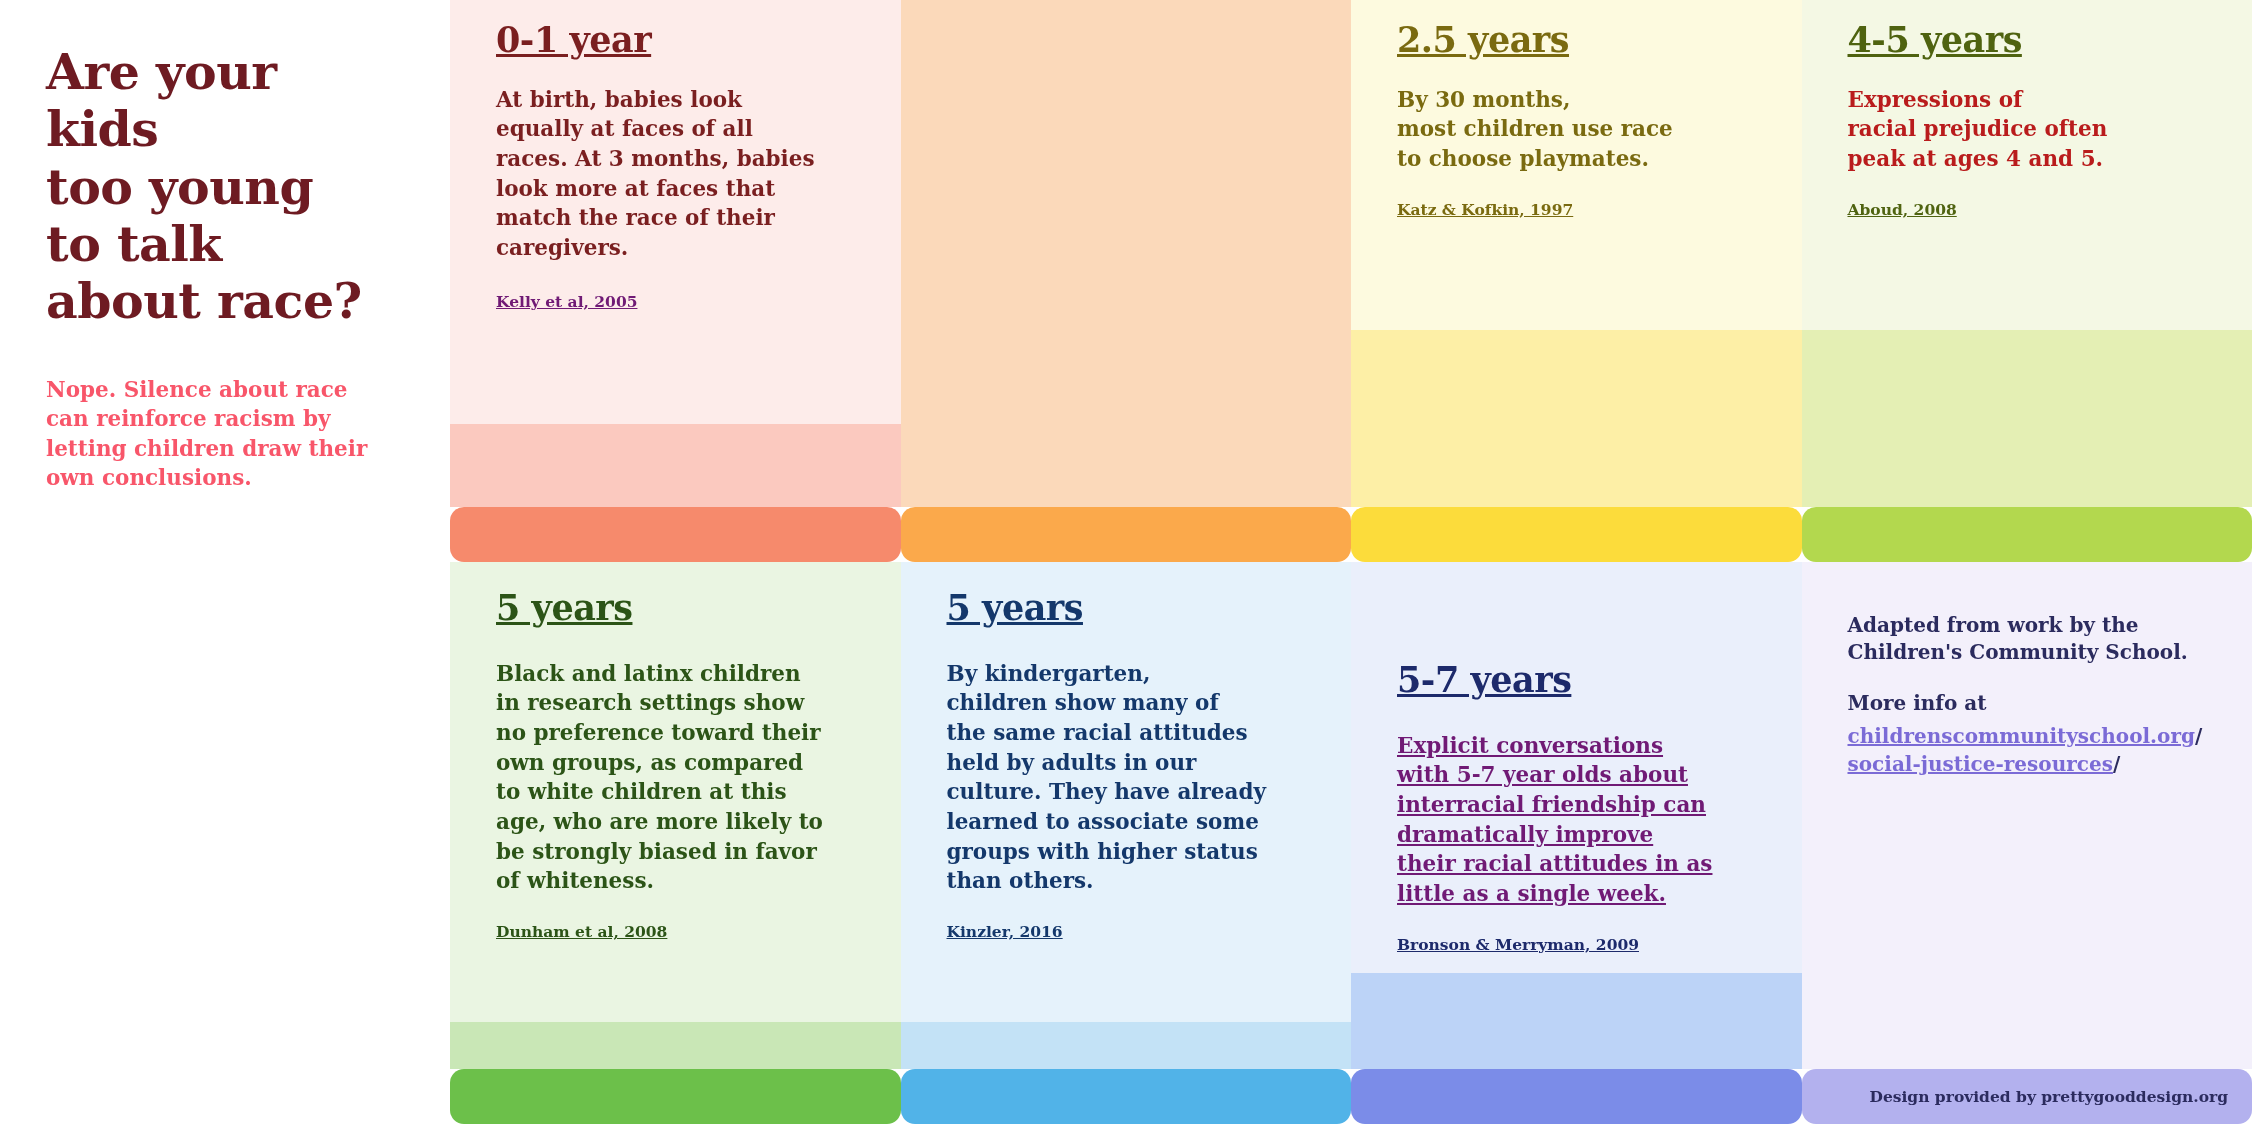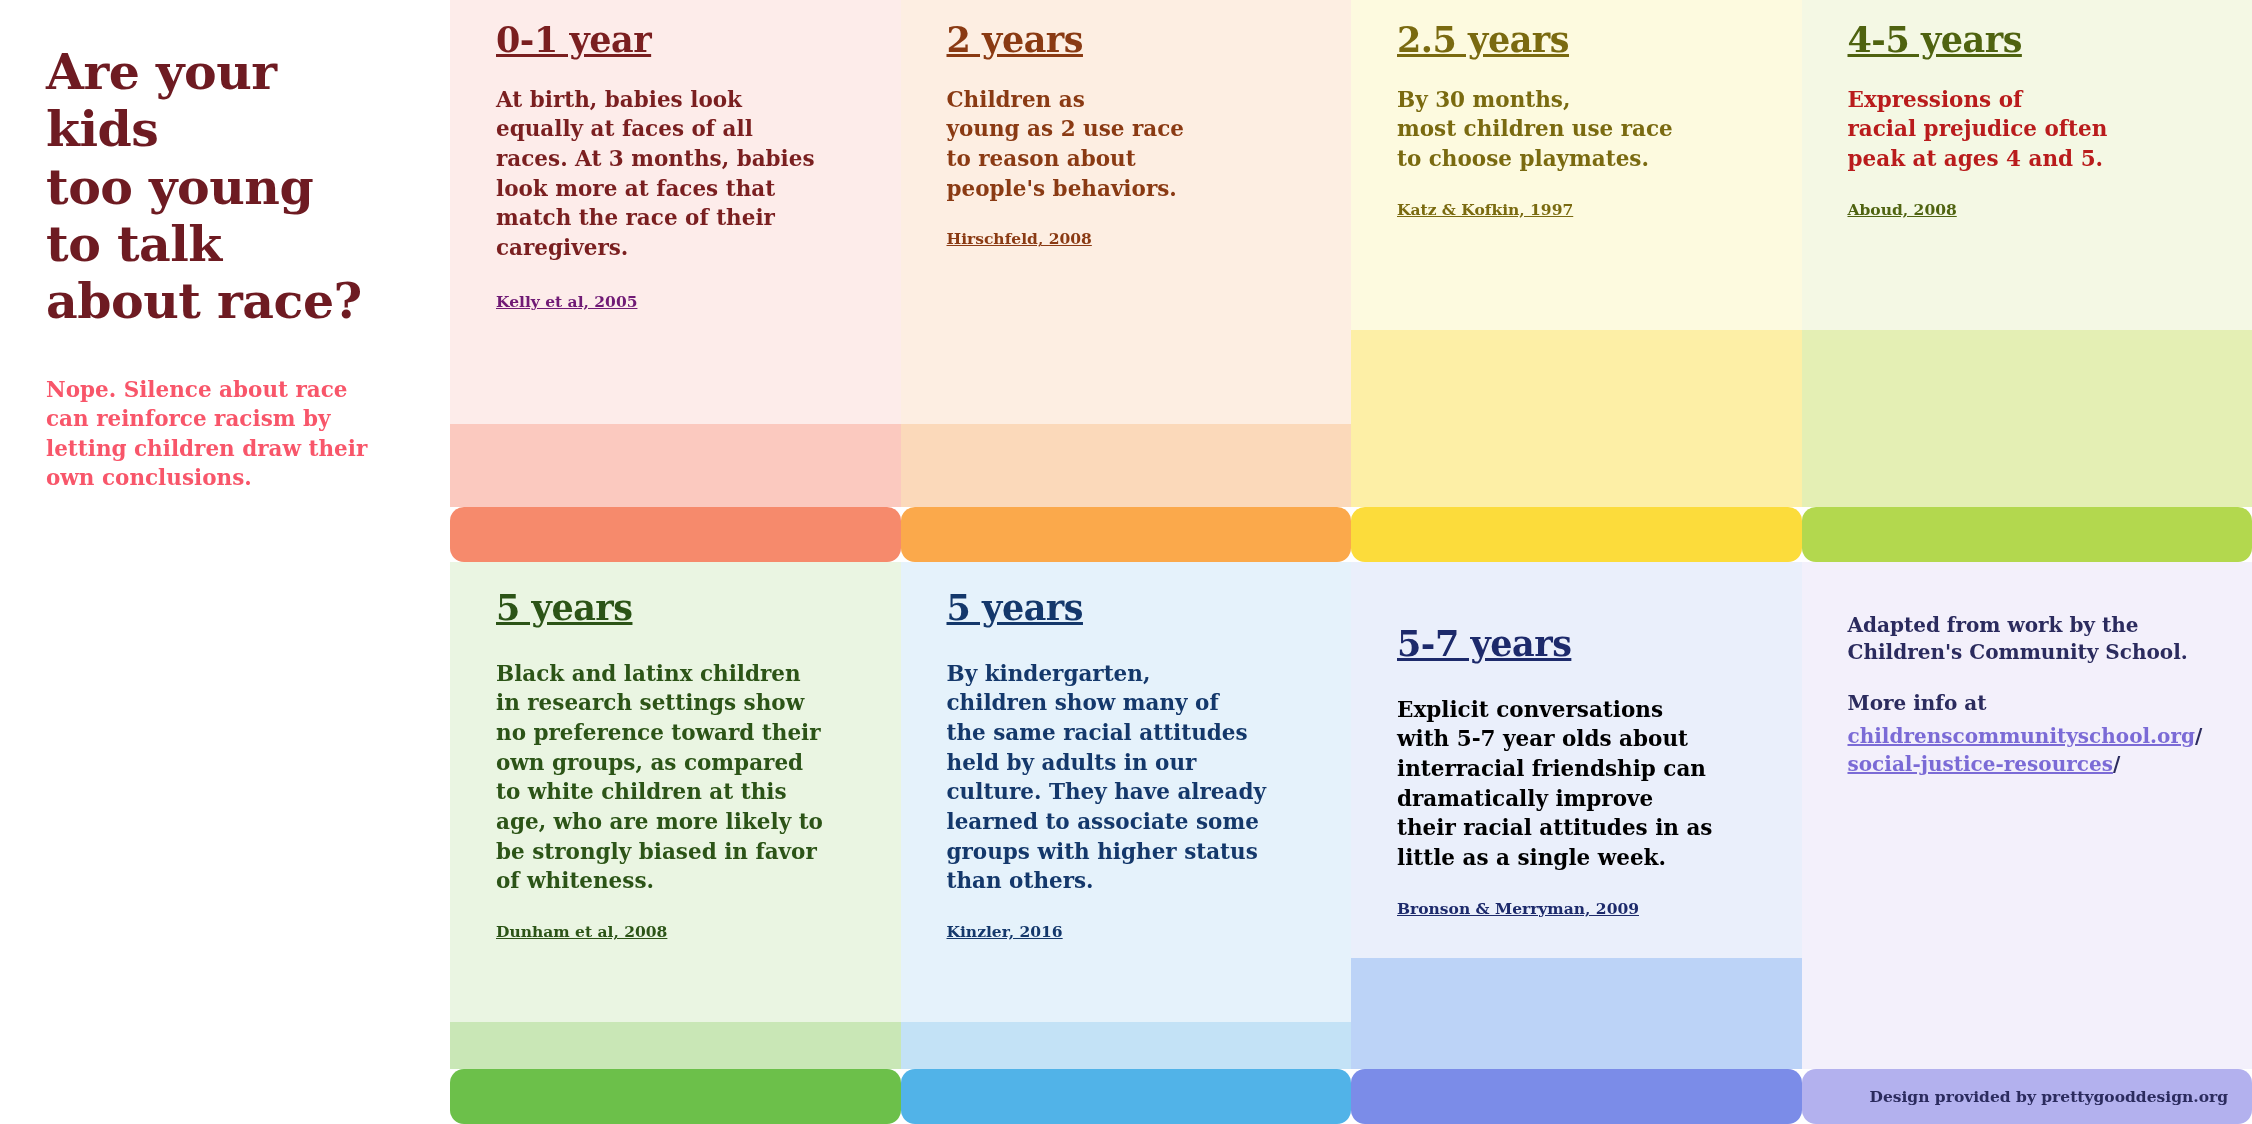--- a/index.html
+++ b/index.html
@@ -108,21 +108,21 @@
   }
 
   
   .row-top .band-main { min-height: 424px; }
   .row-top .card-c .band-main { min-height: 330px; }
   .row-top .card-d .band-main { min-height: 330px; }
 
   
   .row-bottom .band-main { padding-top: 28px; min-height: 460px; }
   .row-bottom .card-title { margin-bottom: 32px; }
-  .row-bottom .card-g .band-main { min-height: 396px; padding-top: 64px;}
+  .row-bottom .card-g .band-main { min-height: 396px; padding-top: 100px;}
   .row-bottom .card-h .band-main { min-height: 396px; padding-top: 50px;}
 
   
   .footnote {
     font-family: "DejaVu Serif", "Liberation Serif", serif;
     font-weight: 700;
     font-size: 20px;
     line-height: 1.35;
     color: #2b2b5e;
     margin: 0 0 24px 0;
@@ -191,28 +191,20 @@
 look more at faces that
 match the race of their
 caregivers.</p>
           <p class="card-cite" style="color: #701a75; margin-top: 29px;">Kelly et al, 2005</p>
         </div>
         <div class="band-mid" style="background: rgb(251, 201, 191);"></div>
         <div class="band-foot" style="background: rgb(246, 138, 108);"></div>
       </div>
 
       <div class="card card-b">
-        <div class="band-main" style="background: rgb(253, 238, 226);">
-          <h2 class="card-title" style="color: rgb(138, 58, 19);">2 years</h2>
-          <p class="card-body" style="color: rgb(138, 58, 19);">Children as
-young as 2 use race
-to reason about
-people's behaviors.</p>
-          <p class="card-cite" style="color: rgb(138, 58, 19);">Hirschfeld, 2008</p>
-        </div>
         <div class="band-mid" style="background: rgb(251, 217, 186);"></div>
         <div class="band-foot" style="background: rgb(251, 169, 75);"></div>
       </div>
 
       <div class="card card-c">
         <div class="band-main" style="background: rgb(253, 250, 223);">
           <h2 class="card-title" style="color: rgb(122, 106, 16);">2.5 years</h2>
           <p class="card-body" style="color: rgb(122, 106, 16);">By 30 months,
 most children use race
 to choose playmates.</p>
@@ -268,21 +260,21 @@
 than others.</p>
           <p class="card-cite" style="color: rgb(20, 56, 107);">Kinzler, 2016</p>
         </div>
         <div class="band-mid" style="background: rgb(195, 226, 246);"></div>
         <div class="band-foot" style="background: rgb(81, 179, 232);"></div>
       </div>
 
       <div class="card card-g">
         <div class="band-main" style="background: rgb(234, 239, 251);">
           <h2 class="card-title" style="color: rgb(29, 42, 107);">5-7 years</h2>
-          <p class="card-body" style="color: #000000;">Explicit conversations
+          <p class="card-body" style="color: #701a75; text-decoration: underline;">Explicit conversations
 with 5-7 year olds about
 interracial friendship can
 dramatically improve
 their racial attitudes in as
 little as a single week.</p>
           <p class="card-cite" style="color: rgb(29, 42, 107);">Bronson &amp; Merryman, 2009</p>
         </div>
         <div class="band-mid" style="background: rgb(188, 211, 247);"></div>
         <div class="band-foot" style="background: rgb(123, 140, 232);"></div>
       </div>

